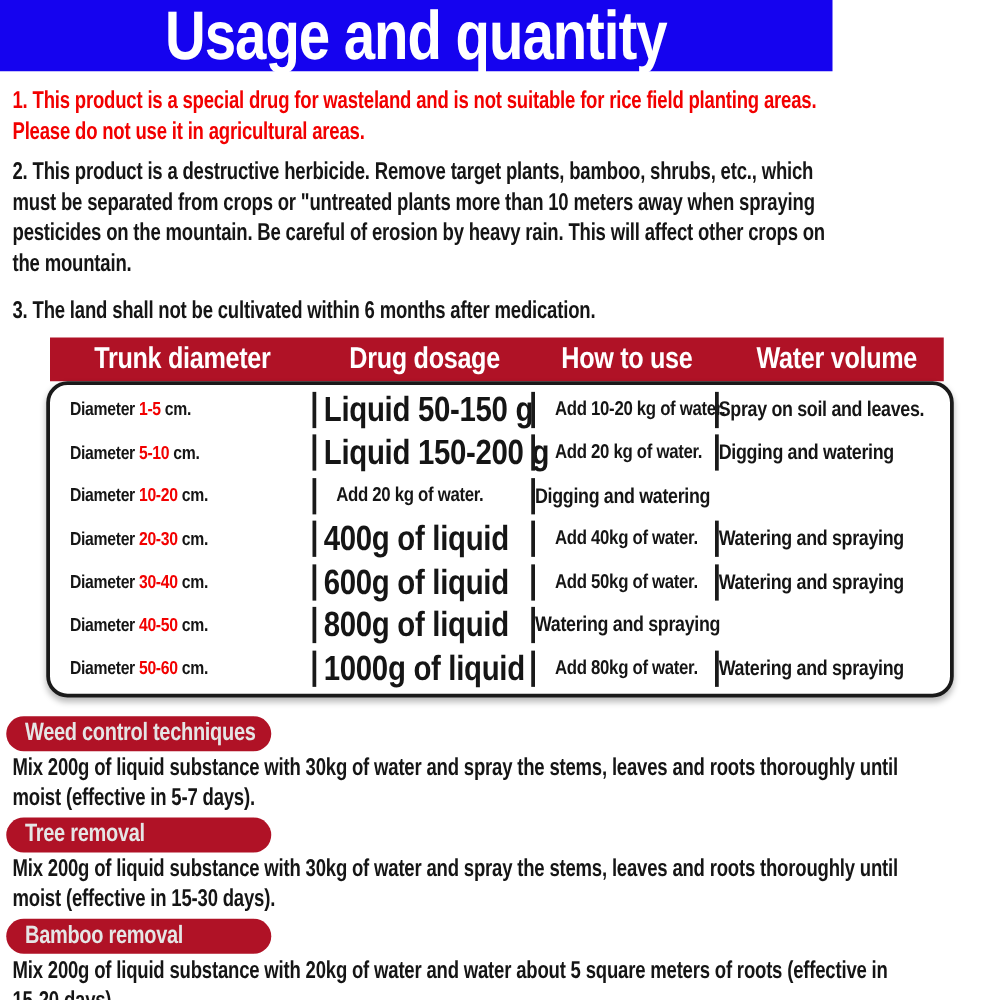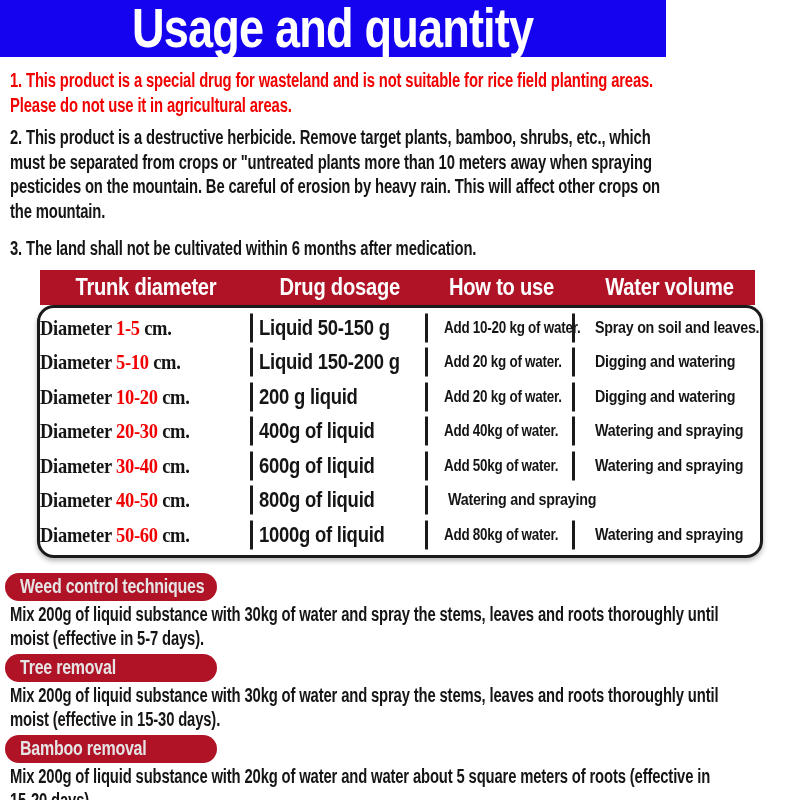--- a/index.html
+++ b/index.html
@@ -77,24 +77,24 @@
   }
   .td { position: relative; }
   .td.divided::before {
     content: "";
     position: absolute;
     left: 0; top: 50%;
     transform: translateY(-50%);
     width: 3px; height: 29px;
     background: #1a1a1a;
   }
-  .c1 { font-size: 22px; font-family: Liberation Serif, serif; }
-  .c2 { padding-left: 9px;  font-size: 22px; }
+  .c1 { padding-left: 16px; font-size: 15px; }
+  .c2 { padding-left: 9px;  font-size: 28px; }
   .c3 { padding-left: 19px;  font-size: 16px; }
-  .c4 { padding-left: 23px;  font-size: 17px; }
+  .c4 { padding-left: 3px;  font-size: 17px; }
   .rng { color: #f20000; font-weight: bold; font-style: normal; }
 
   
   .sections { margin-top: 15px; }
   .pill {
     margin-left: 5px;
     width: 212px; height: 28px;
     background: #b01226;
     border-radius: 14px;
     color: #e5e5e5;
@@ -145,21 +145,20 @@
 
     <div class="tr">
       <div class="td c1"><span class="cnd"><span>Diameter</span> <b class="rng">5-10</b> <span>cm.</span></span></div>
       <div class="td c2 divided"><span class="cnd">Liquid 150-200 g</span></div>
       <div class="td c3 divided"><span class="cnd">Add 20 kg of water.</span></div>
       <div class="td c4 divided"><span class="cnd">Digging and watering</span></div>
     </div>
 
     <div class="tr">
       <div class="td c1"><span class="cnd"><span>Diameter</span> <b class="rng">10-20</b> <span>cm.</span></span></div>
-      <div class="td c2 divided"><span class="cnd">200 g liquid</span></div>
       <div class="td c3 divided"><span class="cnd">Add 20 kg of water.</span></div>
       <div class="td c4 divided"><span class="cnd">Digging and watering</span></div>
     </div>
 
     <div class="tr">
       <div class="td c1"><span class="cnd"><span>Diameter</span> <b class="rng">20-30</b> <span>cm.</span></span></div>
       <div class="td c2 divided"><span class="cnd">400g of liquid</span></div>
       <div class="td c3 divided"><span class="cnd">Add 40kg of water.</span></div>
       <div class="td c4 divided"><span class="cnd">Watering and spraying</span></div>
     </div>

